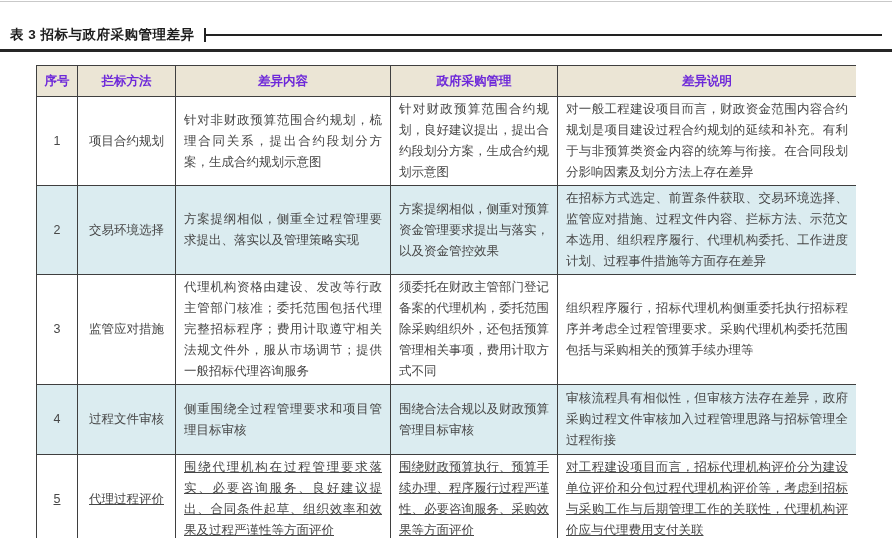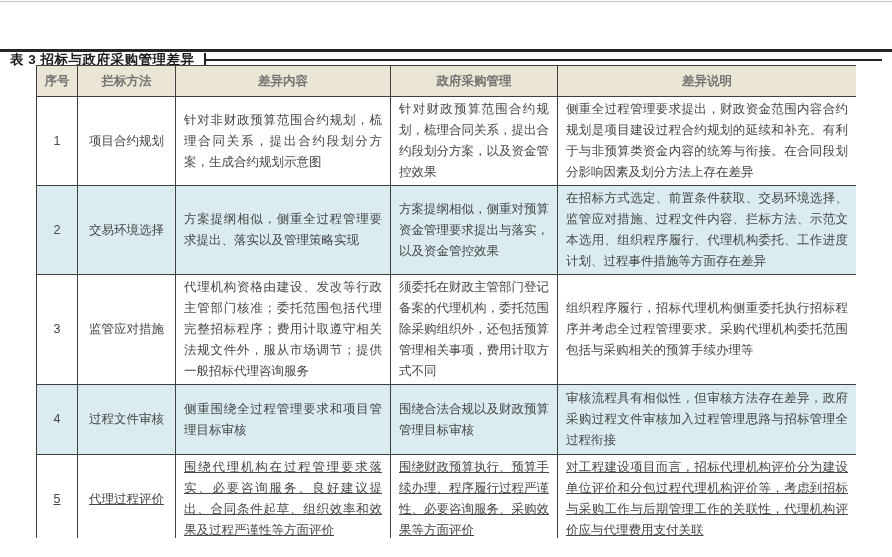--- a/index.html
+++ b/index.html
@@ -19,21 +19,20 @@
     top: 1px; left: 0;
     width: 100%; height: 1px;
     background: #c9c9c9;
   }
 
   .title-row {
     position: absolute;
     top: 26px; left: 10px; right: 10px;
     display: flex;
     align-items: center;
-    margin-top: 25px;
   }
   .page-title {
     font-size: 13.5px;
     font-weight: bold;
     color: #1c1c1c;
     letter-spacing: 0.5px;
     white-space: nowrap;
   }
   .title-rule {
     flex: 1;
@@ -73,21 +72,21 @@
   }
   .diff-table th, .diff-table td {
     border: 1px solid #3f3f3f;
     vertical-align: middle;
     line-height: 21px;
   }
   .diff-table th {
     height: 31px;
     background: #ebe5d5;
     font-weight: bold;
-    color: #737373;
+    color: #6d28d9;
     text-align: center;
     padding: 0 4px;
   }
   .diff-table td { padding: 2px 8px; }
   .diff-table td.center { text-align: center; padding: 2px 2px; }
   .diff-table td.justify { text-align: justify; }
   .diff-table tr.alt td { background: #dbecf0; }
 
   
   #table-body tr:nth-child(1) td { height: 87px; }
@@ -135,22 +134,22 @@
           <th>差异内容</th>
           <th>政府采购管理</th>
           <th>差异说明</th>
         </tr>
       </thead>
       <tbody id="table-body">
           <tr>
             <td class="center">1</td>
             <td class="center">项目合约规划</td>
             <td class="justify">针对非财政预算范围合约规划，梳理合同关系，提出合约段划分方案，生成合约规划示意图</td>
-            <td class="justify">针对财政预算范围合约规划，梳理合同关系，提出合约段划分方案，以及资金管控效果</td>
-            <td class="justify">侧重全过程管理要求提出，财政资金范围内容合约规划是项目建设过程合约规划的延续和补充。有利于与非预算类资金内容的统筹与衔接。在合同段划分影响因素及划分方法上存在差异</td>
+            <td class="justify">针对财政预算范围合约规划，良好建议提出，提出合约段划分方案，生成合约规划示意图</td>
+            <td class="justify">对一般工程建设项目而言，财政资金范围内容合约规划是项目建设过程合约规划的延续和补充。有利于与非预算类资金内容的统筹与衔接。在合同段划分影响因素及划分方法上存在差异</td>
           </tr>
           <tr class="alt">
             <td class="center">2</td>
             <td class="center">交易环境选择</td>
             <td class="justify">方案提纲相似，侧重全过程管理要求提出、落实以及管理策略实现</td>
             <td class="justify">方案提纲相似，侧重对预算资金管理要求提出与落实，以及资金管控效果</td>
             <td class="justify">在招标方式选定、前置条件获取、交易环境选择、监管应对措施、过程文件内容、拦标方法、示范文本选用、组织程序履行、代理机构委托、工作进度计划、过程事件措施等方面存在差异</td>
           </tr>
           <tr>
             <td class="center">3</td>

